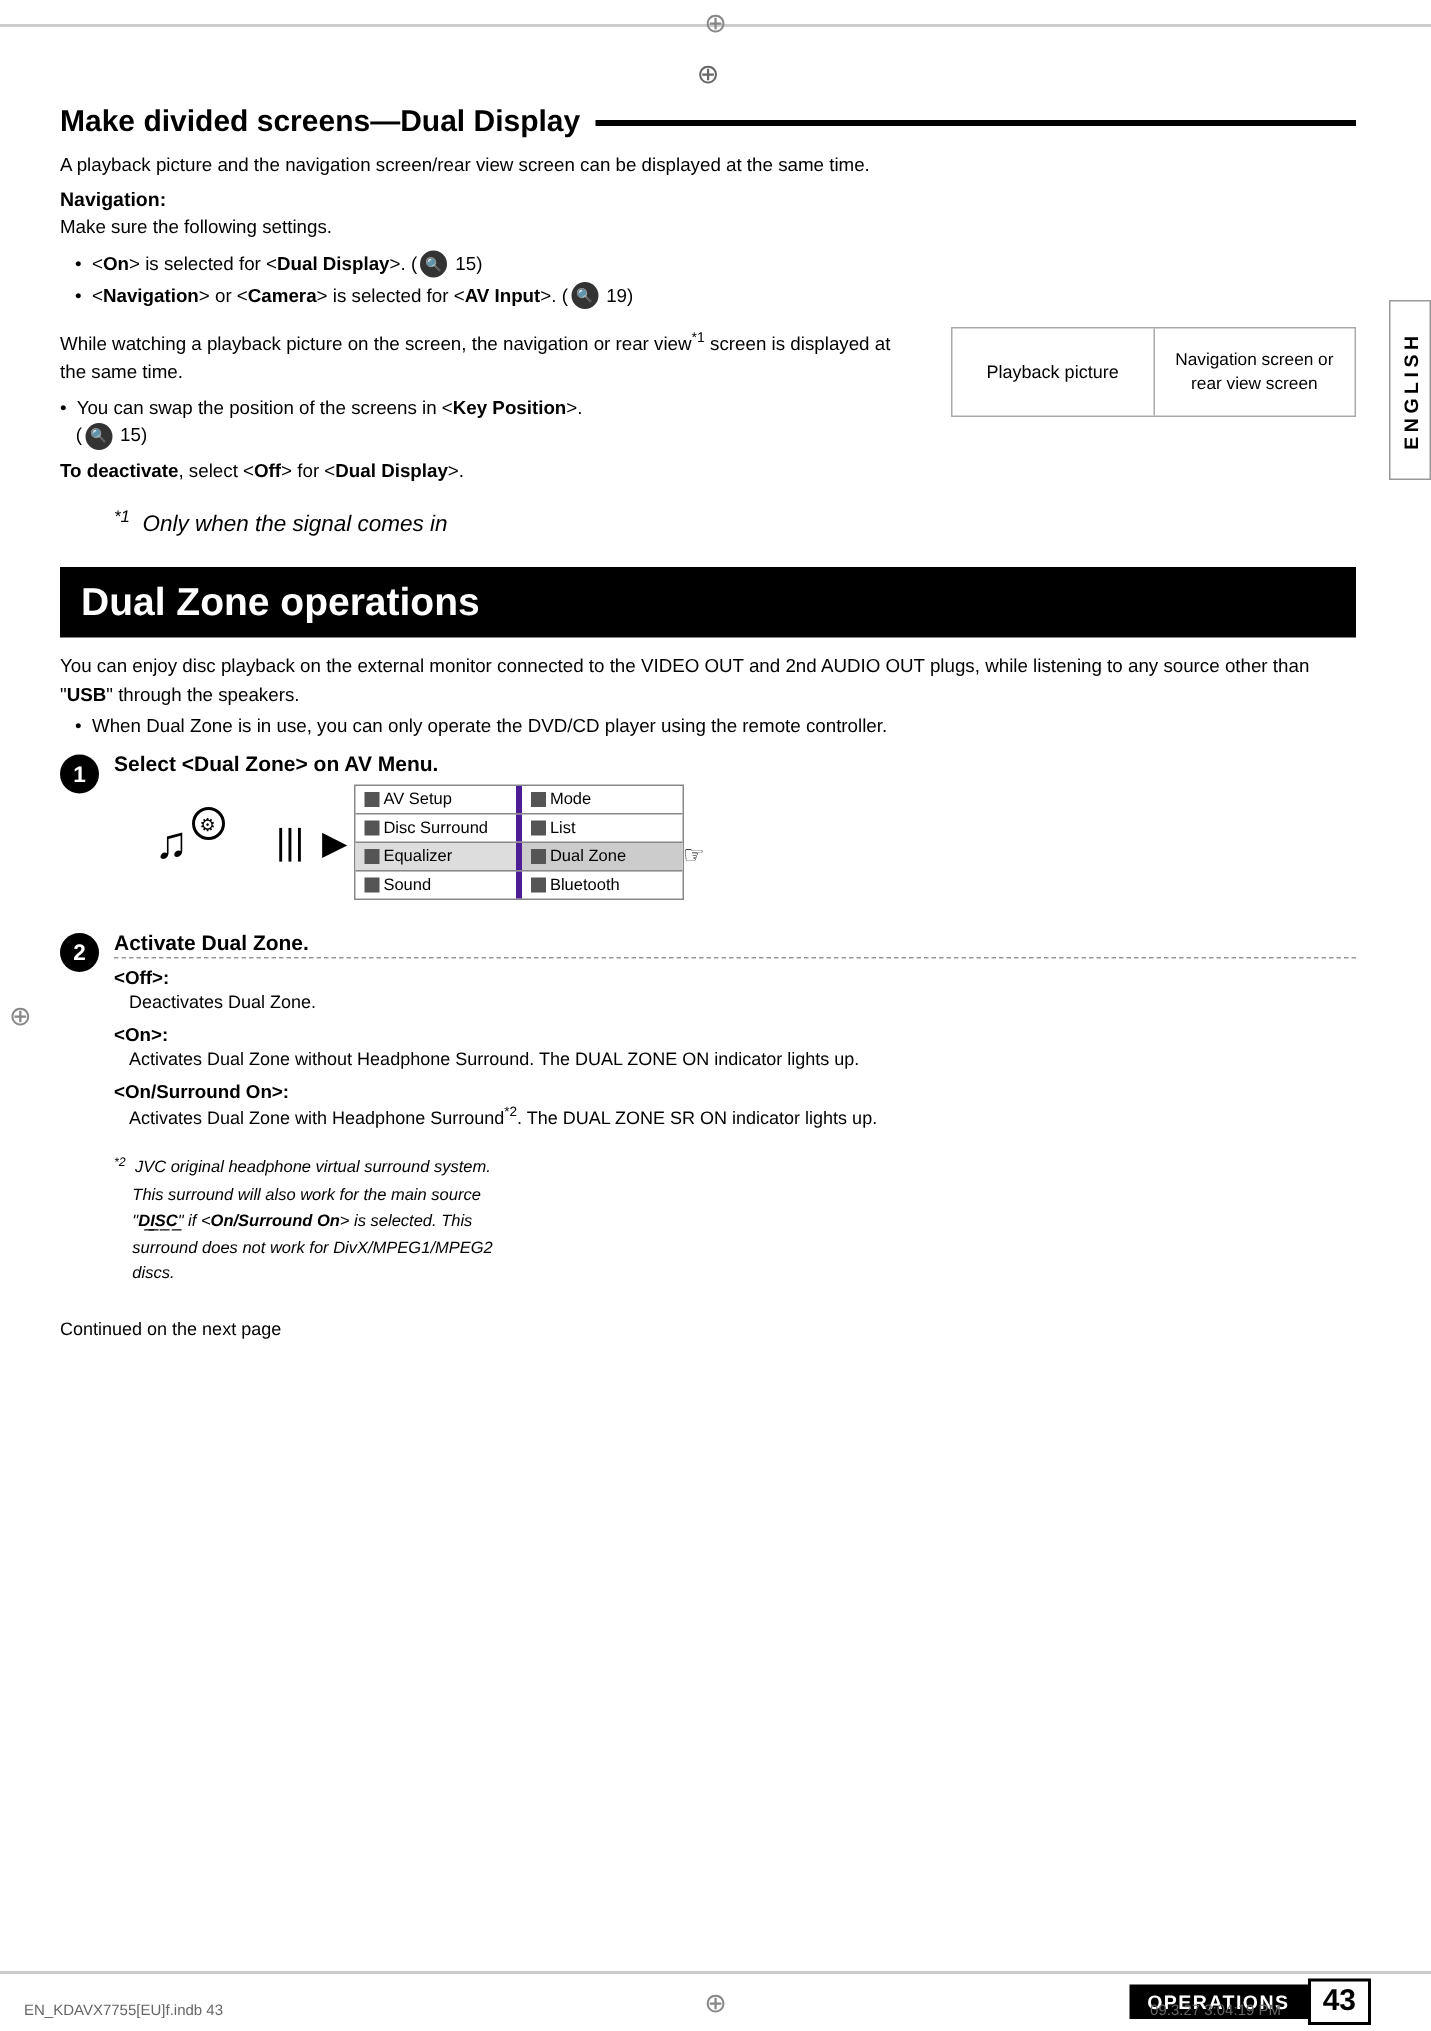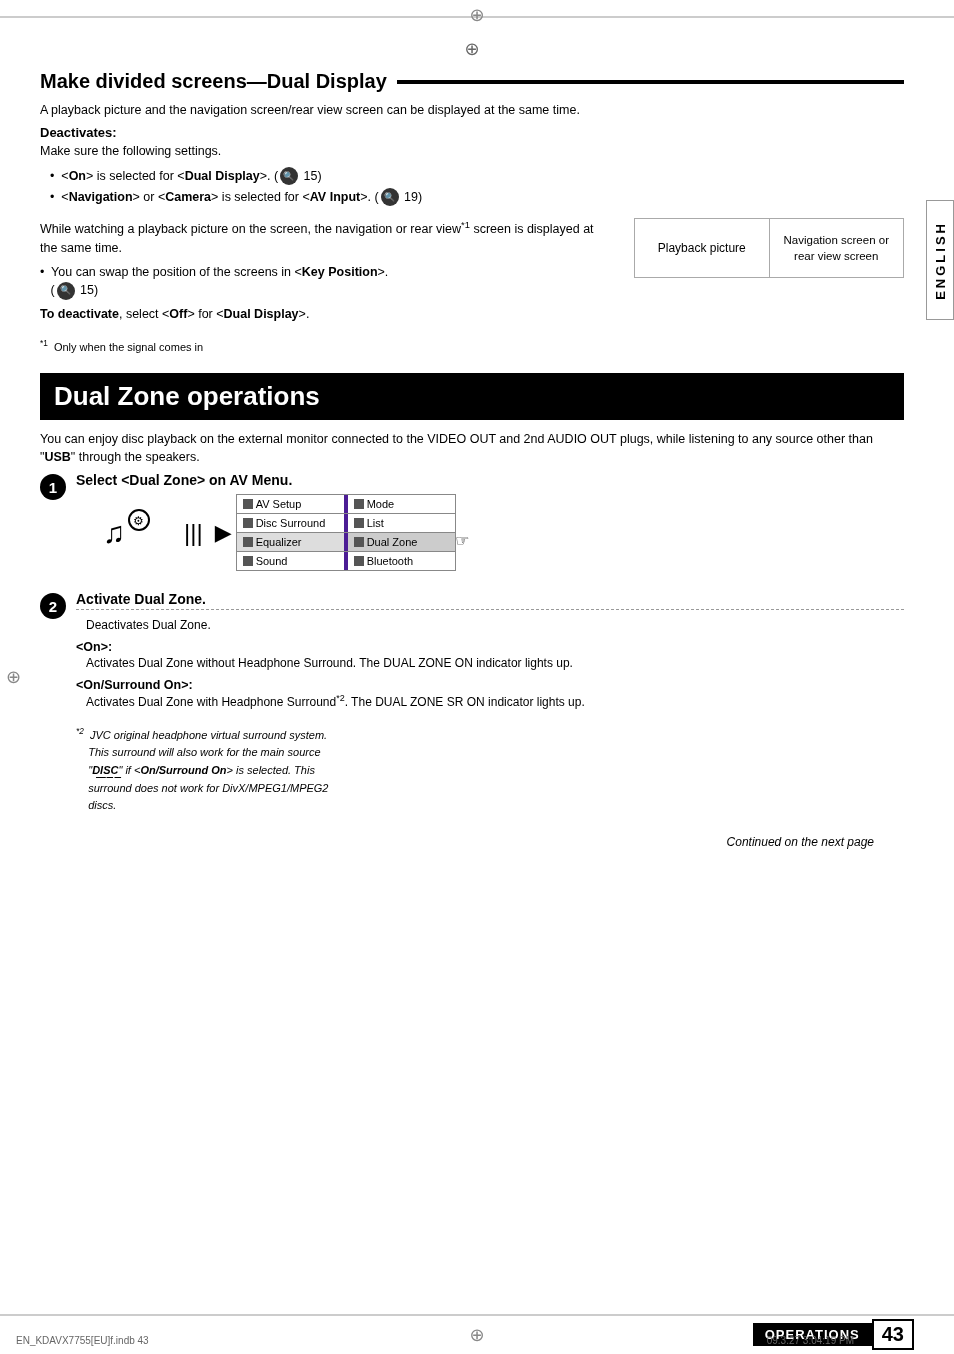--- a/index.html
+++ b/index.html
@@ -141,22 +141,24 @@
       flex: 1;
       display: flex;
       align-items: center;
       justify-content: center;
       font-size: 11.5px;
       padding: 5px;
       text-align: center;
       line-height: 1.4;
     }
     .footnote {
-      font-size: 11px;
+      font-size: 15px;
       margin-top: 6px;
+      font-style: italic;
+      margin-left: 36px;
     }
     
     .dual-zone-header {
       background: #000;
       color: #fff;
       font-size: 26px;
       font-weight: bold;
       padding: 8px 14px;
       margin: 18px 0 10px 0;
     }
@@ -249,22 +251,20 @@
     }
     .footnote-block {
       margin-top: 10px;
       font-size: 11px;
       font-style: italic;
       line-height: 1.5;
       max-width: 400px;
     }
     
     .continued-text {
-      text-align: right;
-      font-style: italic;
       font-size: 12px;
       margin-top: 16px;
       margin-right: 30px;
     }
     
     .operations-footer {
       position: absolute;
       bottom: 4px;
       right: 40px;
       display: flex;
@@ -331,21 +331,21 @@
 
     <div>
       <div class="section-title-dual">
         <span>Make divided screens—Dual Display</span>
       </div>
 
       <p class="body-text">
         <span>A playback picture and the navigation screen/rear view screen can be displayed at the same time.</span>
       </p>
 
-      <p class="preparation-label">Deactivates:</p>
+      <p class="preparation-label">Navigation:</p>
       <p class="body-text">Make sure the following settings.</p>
 
       <div style="margin:4px 0 4px 10px;font-size:12.5px;line-height:1.7;">
         <div>•&nbsp;&nbsp;&lt;<strong>On</strong>&gt; is selected for &lt;<strong>Dual Display</strong>&gt;. (<span class="icon-ref">🔍</span><span> 15</span>)
         </div>
         <div>•&nbsp;&nbsp;&lt;<strong>Navigation</strong>&gt; or &lt;<strong>Camera</strong>&gt; is selected for &lt;<strong>AV Input</strong>&gt;. (<span class="icon-ref">🔍</span><span> 19</span>)
         </div>
       </div>
 
       <div class="dual-display-row">
@@ -375,20 +375,23 @@
       </p>
     </div>
 
     <div style="margin-top:20px;">
       <div class="dual-zone-header">Dual Zone operations</div>
 
       <p class="body-text" style="margin-bottom:5px;">
         You can enjoy disc playback on the external monitor connected to the VIDEO OUT and 2nd AUDIO OUT plugs, while listening to any source other than "<strong>USB</strong>" through the speakers.
       </p>
 
+      <div style="margin:4px 0 10px 10px;font-size:12.5px;">
+        •&nbsp; <span>When Dual Zone is in use, you can only operate the DVD/CD player using the remote controller.</span>
+      </div>
 
       <div class="step-row">
         <div class="step-circle">
           <span>1</span>
         </div>
         <div class="step-content">
           <div class="step-title">
             Select &lt;<strong>Dual Zone</strong>&gt; on AV Menu.
           </div>
 
@@ -433,20 +436,21 @@
         </div>
       </div>
 
       <div class="step-row">
         <div class="step-circle">
           <span>2</span>
         </div>
         <div class="step-content">
           <div class="step-title underline-dashed">Activate Dual Zone.</div>
 
+          <div class="option-label">&lt;<strong>Off</strong>&gt;:</div>
           <div class="option-desc">Deactivates Dual Zone.</div>
 
           <div class="option-label">&lt;<strong>On</strong>&gt;:</div>
           <div class="option-desc">Activates Dual Zone without Headphone Surround. The DUAL ZONE ON indicator lights up.</div>
 
           <div class="option-label">&lt;<strong>On/Surround On</strong>&gt;:</div>
           <div class="option-desc">Activates Dual Zone with Headphone Surround<span class="superscript">*2</span>. The DUAL ZONE SR ON indicator lights up.</div>
         </div>
       </div>
 

